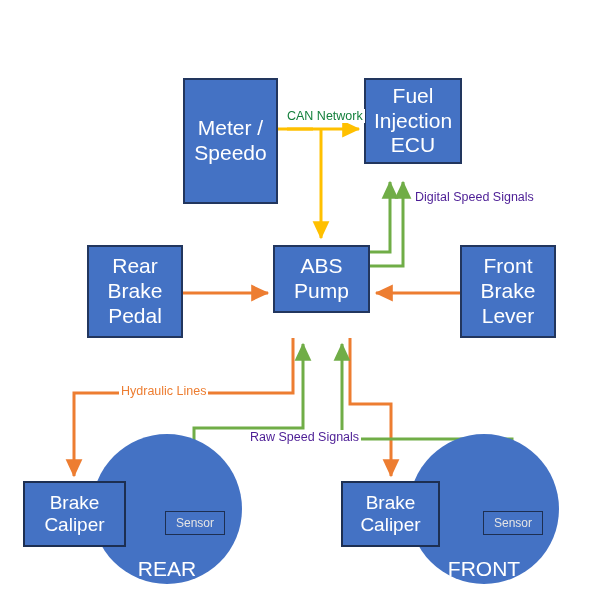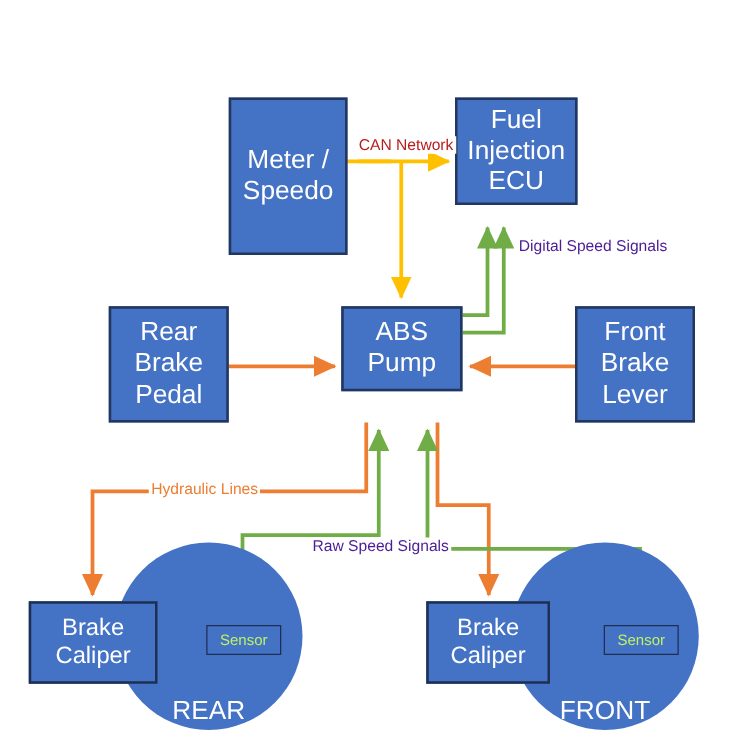--- a/index.html
+++ b/index.html
@@ -61,35 +61,36 @@
     position: absolute;
     color: #ffffff;
     font-size: 21px;
     text-align: center;
     white-space: nowrap;
   }
   .sensor-box {
     position: absolute;
     background: #4472C4;
     border: 1.5px solid #1d2f52;
-    color: #bef264;
+    color: #e5e5e5;
     font-size: 12px;
     display: flex;
     align-items: center;
     justify-content: center;
     box-sizing: border-box;
+    margin-top: 11px;
   }
   .edge-label {
     position: absolute;
     font-size: 12.5px;
     white-space: nowrap;
     background: #ffffff;
     padding: 0 2px;
   }
-  .lbl-can   { color: #b91c1c; }
+  .lbl-can   { color: #15803d; }
   .lbl-green { color: #4c1d95; }
   .lbl-orange{ color: #ED7D31; margin-left: 41px; }
 </style>
 </head>
 <body>
 
 <div id="canvas">
 
 
   <svg id="diagram-svg" viewBox="0 0 600 600" xmlns="http://www.w3.org/2000/svg">

